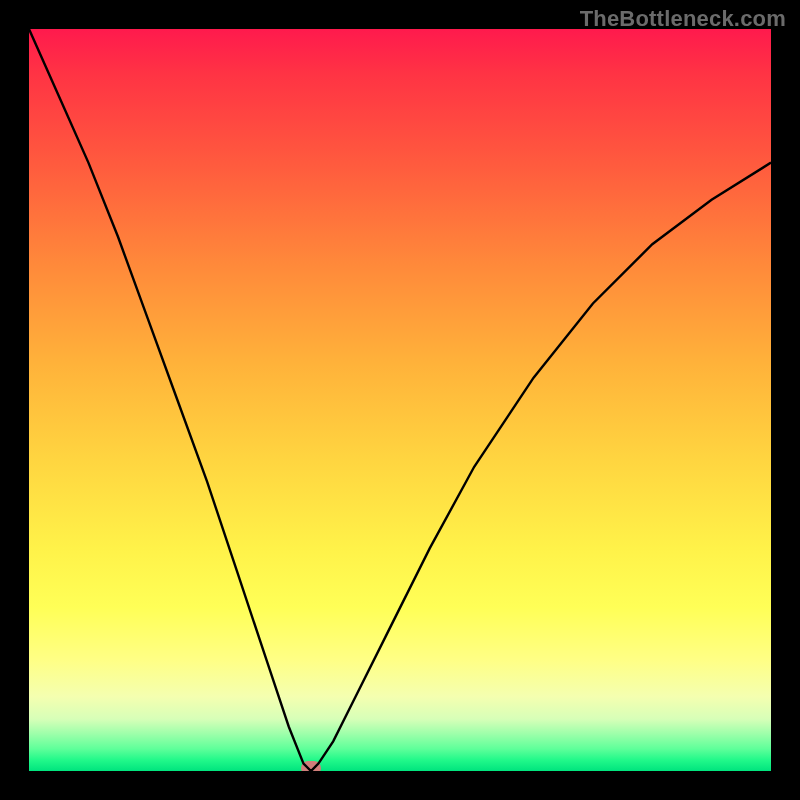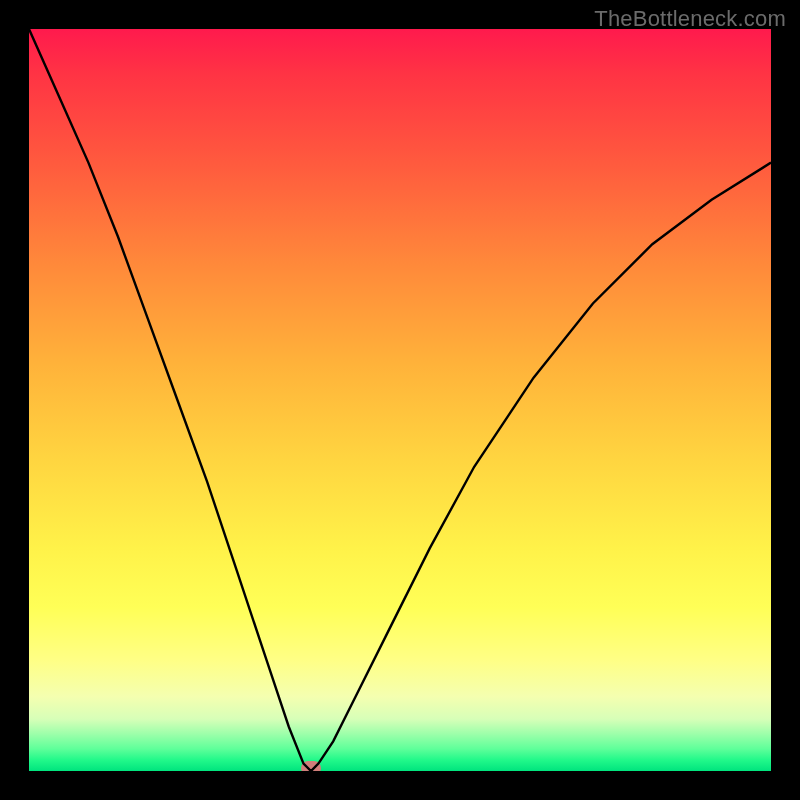--- a/index.html
+++ b/index.html
@@ -14,21 +14,21 @@
     position: relative;
     width: 800px;
     height: 800px;
   }
   .watermark {
     position: absolute;
     top: 6px;
     right: 14px;
     color: #6b6b6b;
     font-size: 22px;
-    font-weight: 400;
+    font-weight: 700;
     letter-spacing: 0.2px;
     z-index: 3;
   }
   .plot-area {
     position: absolute;
     left: 29px;
     top: 29px;
     width: 742px;
     height: 742px;
     overflow: hidden;

